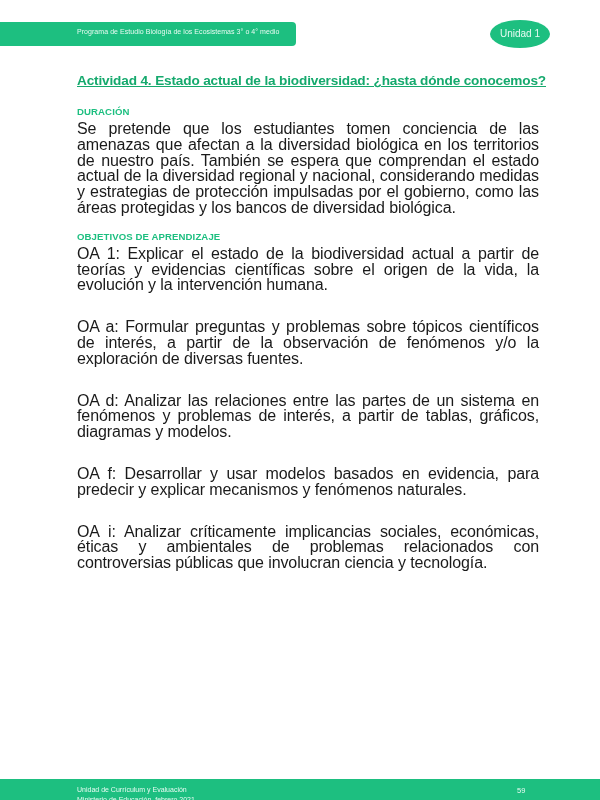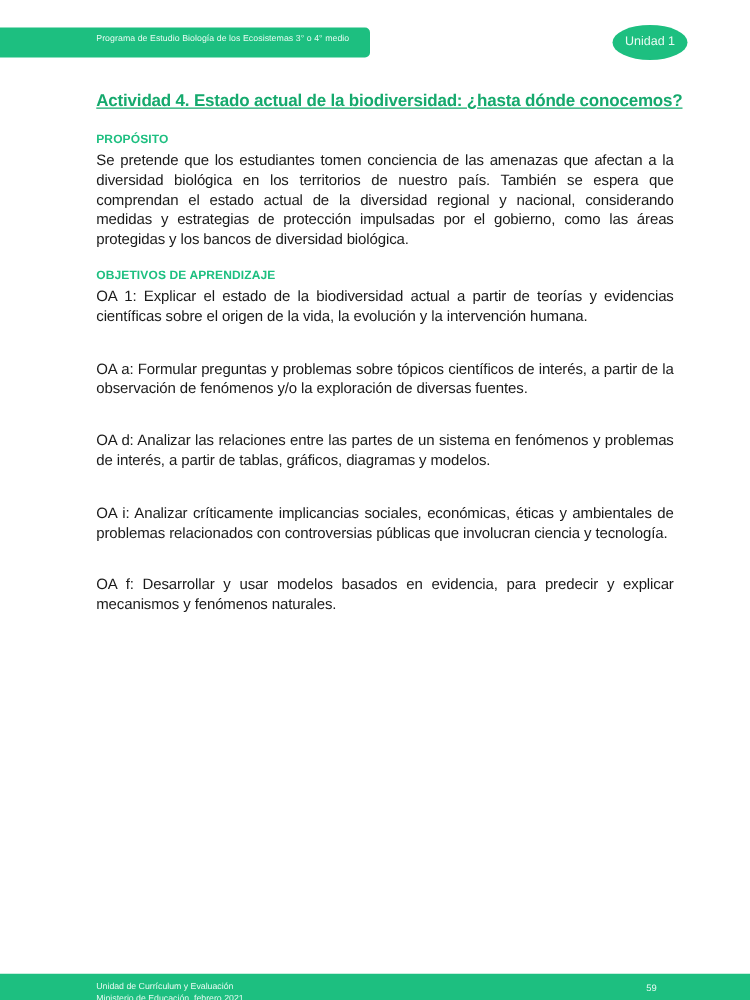--- a/index.html
+++ b/index.html
@@ -64,21 +64,21 @@
   }
   .section-heading {
     font-size: 9.6px;
     font-weight: bold;
     color: #1dbf80;
     margin: 0;
     line-height: 12px;
     letter-spacing: 0.1px;
   }
   .para {
-    font-size: 12px;
+    font-size: 16px;
     line-height: 15.8px;
     text-align: justify;
     margin: 3px 0 0 0;
     letter-spacing: -0.1px;
     color: #1a1a1a;
   }
   .para.after { margin-top: 26px; }
   .gap-lg { height: 15px; }
   .gap-sm { height: 9px; }
   .footer-bar {
@@ -112,33 +112,33 @@
 
 <div class="header-bar">
   <span class="header-text">Programa de Estudio Biología de los Ecosistemas 3° o 4° medio</span>
 </div>
 <div class="unit-pill">Unidad 1</div>
 
 <div class="content">
   <h1 class="title">Actividad 4. Estado actual de la biodiversidad: ¿hasta dónde conocemos?</h1>
 
   <section>
-    <h2 class="section-heading">PROPÓSITO</h2>
+    <h2 class="section-heading">DURACIÓN</h2>
     <p class="para">Se pretende que los estudiantes tomen conciencia de las amenazas que afectan a la diversidad biológica en los territorios de nuestro país. También se espera que comprendan el estado actual de la diversidad regional y nacional, considerando medidas y estrategias de protección impulsadas por el gobierno, como las áreas protegidas y los bancos de diversidad biológica.</p>
   </section>
 
   <div class="gap-lg"></div>
 
   <section>
     <h2 class="section-heading">OBJETIVOS DE APRENDIZAJE</h2>
     <p class="para">OA 1: Explicar el estado de la biodiversidad actual a partir de teorías y evidencias científicas sobre el origen de la vida, la evolución y la intervención humana.</p>
     <p class="para after">OA a: Formular preguntas y problemas sobre tópicos científicos de interés, a partir de la observación de fenómenos y/o la exploración de diversas fuentes.</p>
     <p class="para after">OA d: Analizar las relaciones entre las partes de un sistema en fenómenos y problemas de interés, a partir de tablas, gráficos, diagramas y modelos.</p>
+    <p class="para after">OA f: Desarrollar y usar modelos basados en evidencia, para predecir y explicar mecanismos y fenómenos naturales.</p>
     <p class="para after">OA i: Analizar críticamente implicancias sociales, económicas, éticas y ambientales de problemas relacionados con controversias públicas que involucran ciencia y tecnología.</p>
-    <p class="para after">OA f: Desarrollar y usar modelos basados en evidencia, para predecir y explicar mecanismos y fenómenos naturales.</p>
   </section>
 
   <div class="gap-lg"></div>
 
 
   <div class="gap-sm"></div>
 
 </div>
 
 <div class="footer-bar">

